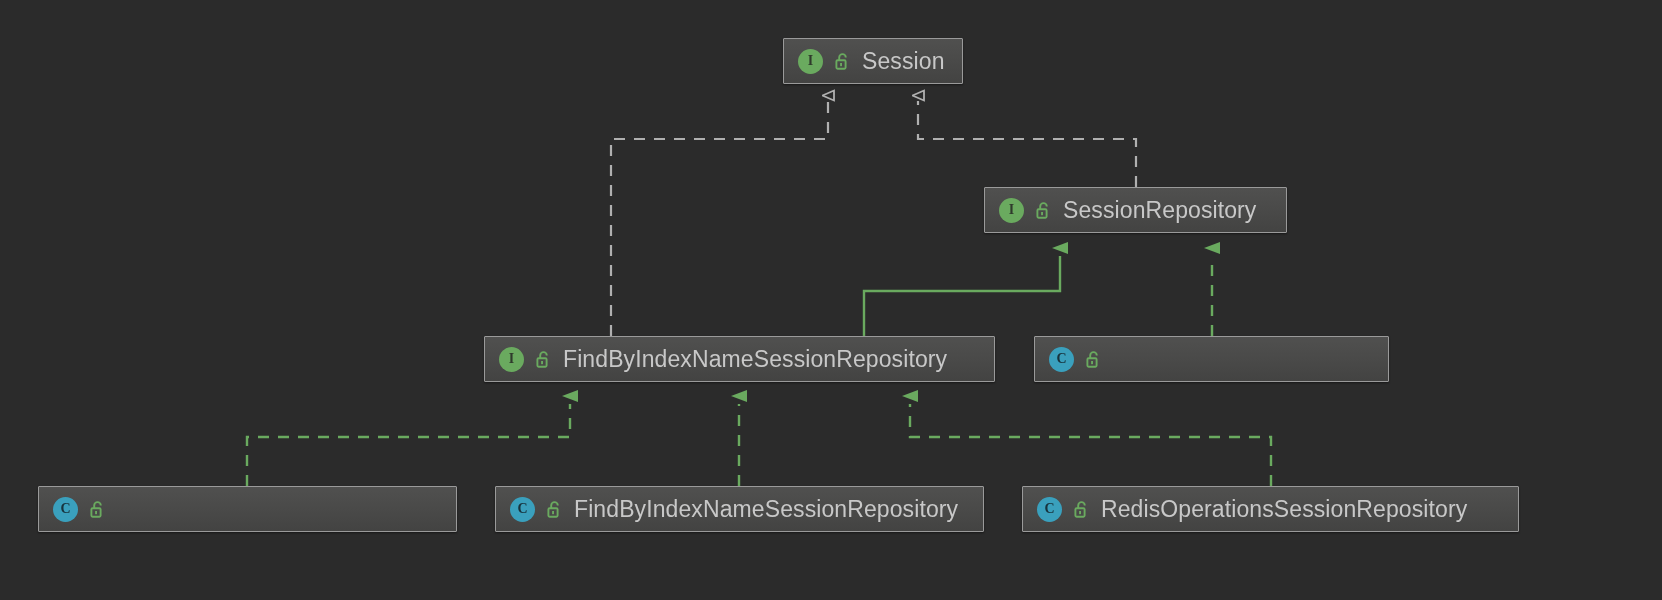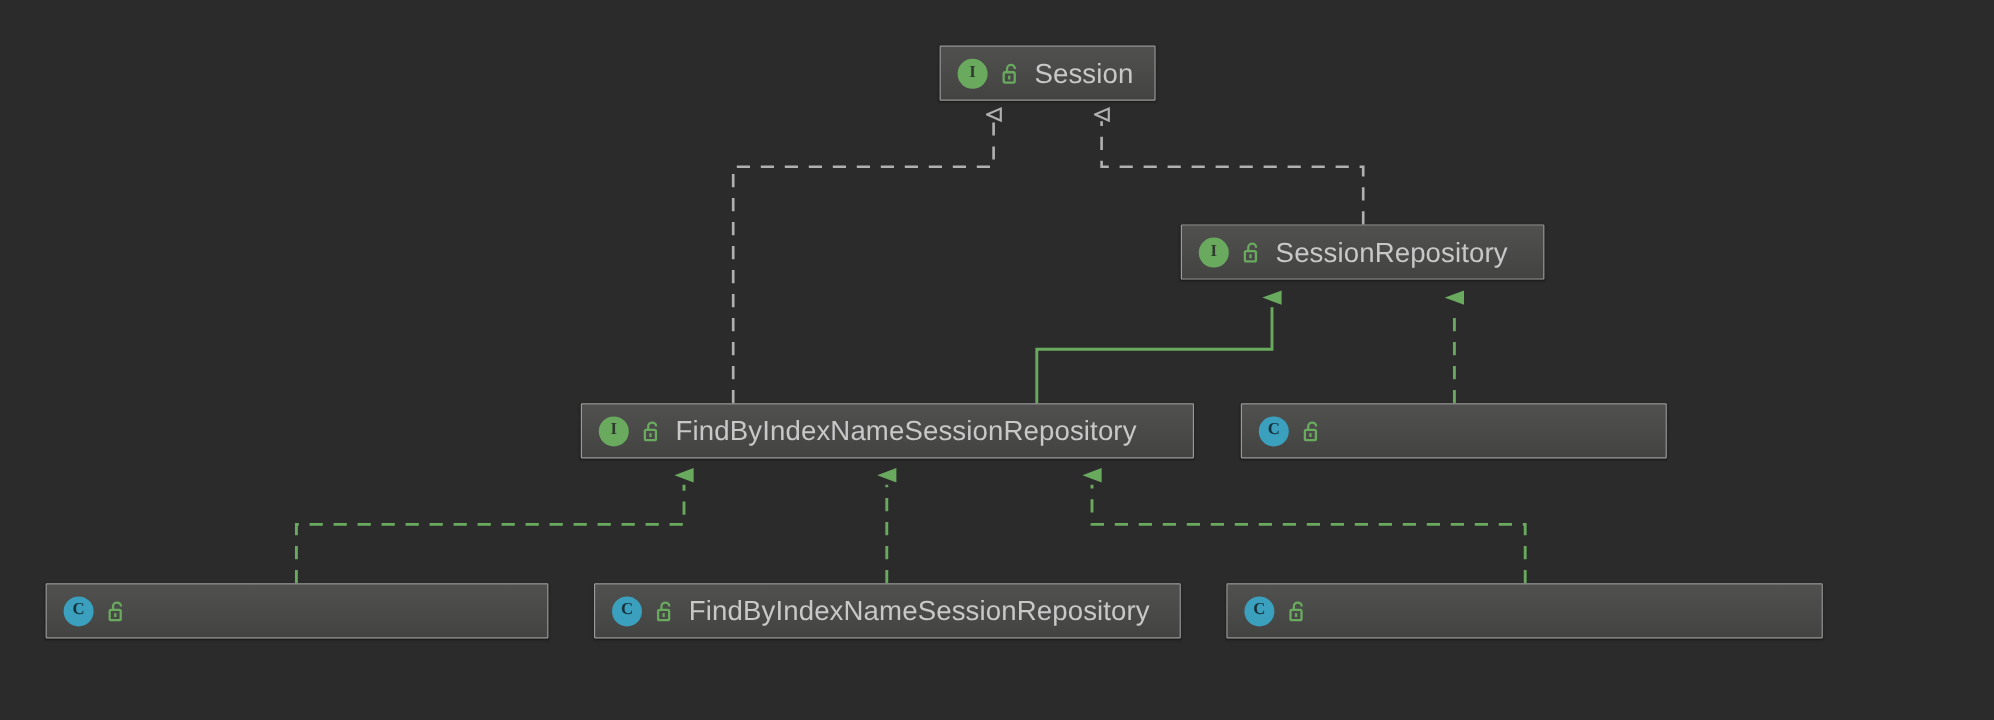--- a/index.html
+++ b/index.html
@@ -176,15 +176,16 @@
     <span class="node-label">FindByIndexNameSessionRepository</span>
   </div>
 
   <div class="node" style="left:1022px; top:486px; width:497px;">
     <span class="type-badge badge-class">C</span>
     <svg class="lock-icon" viewBox="0 0 17 19">
       <path d="M5.2 8.2 V5.4 a3.3 3.3 0 0 1 6.6 0" fill="none" stroke="#6aaa5f" stroke-width="1.9"></path>
       <rect x="2.4" y="8.2" width="9.2" height="8.6" rx="1.2" fill="none" stroke="#6aaa5f" stroke-width="1.9"></rect>
       <rect x="6.1" y="11" width="1.9" height="3.2" fill="#6aaa5f"></rect>
     </svg>
+    <span class="node-label">RedisOperationsSessionRepository</span>
   </div>
 
 </div>
 
 </body></html>

